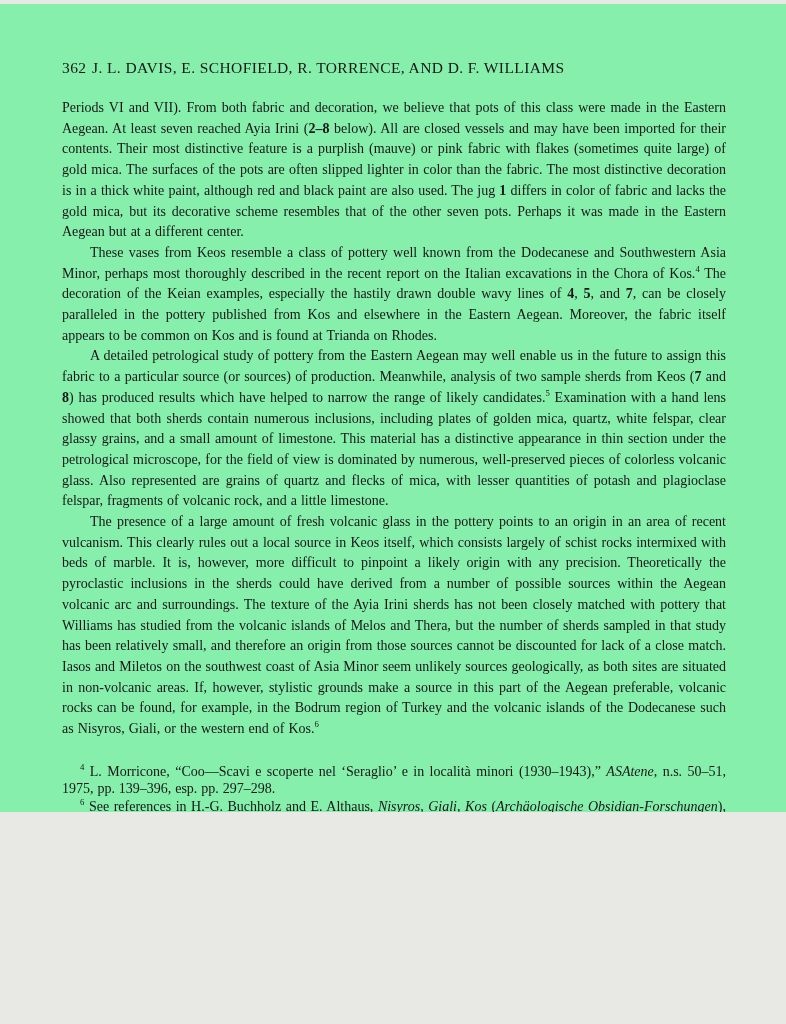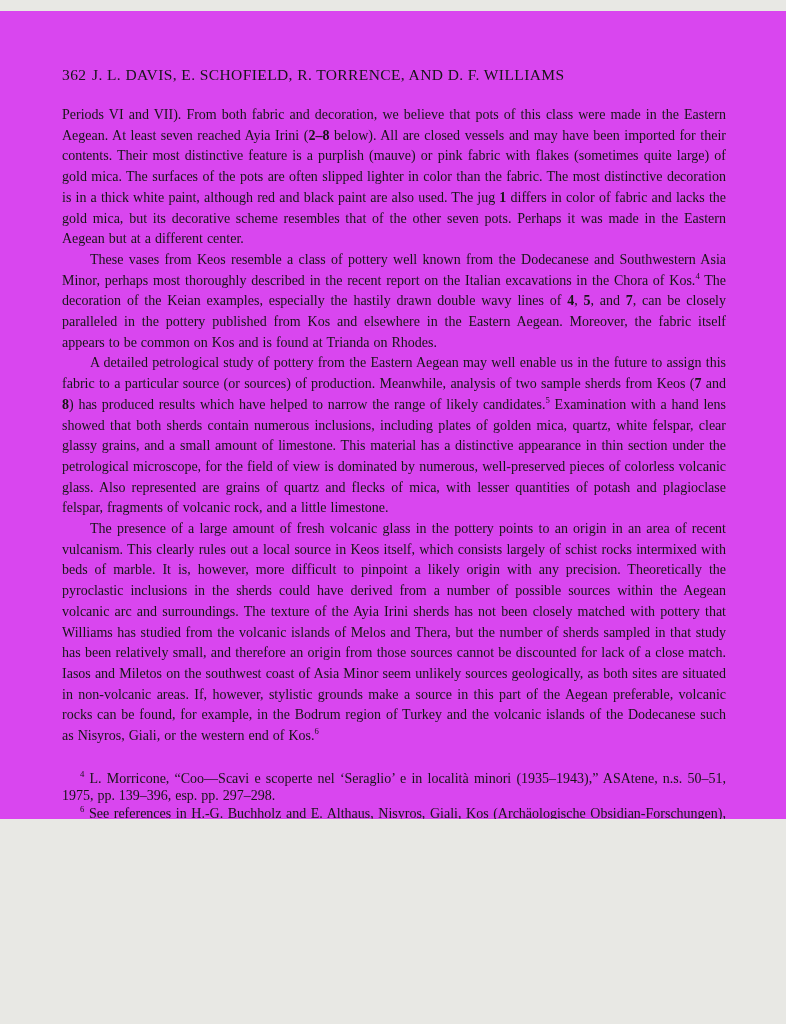--- a/index.html
+++ b/index.html
@@ -1,22 +1,22 @@
 <!DOCTYPE html>
 <html><head>
 <meta charset="utf-8">
 <style>
   html, body { margin: 0; padding: 0; }
   body { background: #e8e8e4; }
   .page {
     position: relative;
     width: 786px;
     height: 808px;
-    margin: 11px auto;
-    background: #d946ef;
+    margin: 4px auto;
+    background: #86efac;
     color: #161616;
     font-family: "Liberation Serif", "DejaVu Serif", serif;
     box-sizing: border-box;
     overflow: hidden;
   }
   .text-block {
     position: absolute;
     left: 62px;
     top: 55px;
     width: 664px;
@@ -49,21 +49,21 @@
   .footnotes { margin-top: 23px; }
   .footnotes p.footnote {
     margin: 0;
     font-size: 14px;
     line-height: 17.6px;
     text-align: justify;
     text-indent: 18px;
     word-spacing: 0.4px;
   }
   .b { font-weight: bold; }
-  .i { }
+  .i { font-style: italic; }
   sup {
     font-size: 0.62em;
     line-height: 0;
     vertical-align: super;
   }
 </style>
 </head>
 <body>
 
 <div class="page">
@@ -72,17 +72,17 @@
       <span class="page-number">362</span>
       <div class="running-head">J. L. DAVIS, E. SCHOFIELD, R. TORRENCE, AND D. F. WILLIAMS</div>
     </div>
     <div class="body-text">
         <p class="body-par no-indent"><span>Periods VI and VII). From both fabric and decoration, we believe that pots of this class were made in the Eastern Aegean. At least seven reached Ayia Irini (</span><span class="b">2–8</span><span> below). All are closed vessels and may have been imported for their contents. Their most distinctive feature is a purplish (mauve) or pink fabric with flakes (sometimes quite large) of gold mica. The surfaces of the pots are often slipped lighter in color than the fabric. The most distinctive decoration is in a thick white paint, although red and black paint are also used. The jug </span><span class="b">1</span><span> differs in color of fabric and lacks the gold mica, but its decorative scheme resembles that of the other seven pots. Perhaps it was made in the Eastern Aegean but at a different center.</span></p>
         <p class="body-par"><span>These vases from Keos resemble a class of pottery well known from the Dodecanese and Southwestern Asia Minor, perhaps most thoroughly described in the recent report on the Italian excavations in the Chora of Kos.</span><sup>4</sup><span> The decoration of the Keian examples, especially the hastily drawn double wavy lines of </span><span class="b">4</span><span>, </span><span class="b">5</span><span>, and </span><span class="b">7</span><span>, can be closely paralleled in the pottery published from Kos and elsewhere in the Eastern Aegean. Moreover, the fabric itself appears to be common on Kos and is found at Trianda on Rhodes.</span></p>
         <p class="body-par"><span>A detailed petrological study of pottery from the Eastern Aegean may well enable us in the future to assign this fabric to a particular source (or sources) of production. Meanwhile, analysis of two sample sherds from Keos (</span><span class="b">7</span><span> and </span><span class="b">8</span><span>) has produced results which have helped to narrow the range of likely candidates.</span><sup>5</sup><span> Examination with a hand lens showed that both sherds contain numerous inclusions, including plates of golden mica, quartz, white felspar, clear glassy grains, and a small amount of limestone. This material has a distinctive appearance in thin section under the petrological microscope, for the field of view is dominated by numerous, well-preserved pieces of colorless volcanic glass. Also represented are grains of quartz and flecks of mica, with lesser quantities of potash and plagioclase felspar, fragments of volcanic rock, and a little limestone.</span></p>
         <p class="body-par"><span>The presence of a large amount of fresh volcanic glass in the pottery points to an origin in an area of recent vulcanism. This clearly rules out a local source in Keos itself, which consists largely of schist rocks intermixed with beds of marble. It is, however, more difficult to pinpoint a likely origin with any precision. Theoretically the pyroclastic inclusions in the sherds could have derived from a number of possible sources within the Aegean volcanic arc and surroundings. The texture of the Ayia Irini sherds has not been closely matched with pottery that Williams has studied from the volcanic islands of Melos and Thera, but the number of sherds sampled in that study has been relatively small, and therefore an origin from those sources cannot be discounted for lack of a close match. Iasos and Miletos on the southwest coast of Asia Minor seem unlikely sources geologically, as both sites are situated in non-volcanic areas. If, however, stylistic grounds make a source in this part of the Aegean preferable, volcanic rocks can be found, for example, in the Bodrum region of Turkey and the volcanic islands of the Dodecanese such as Nisyros, Giali, or the western end of Kos.</span><sup>6</sup></p>
       </div>
     <div class="footnotes">
-        <p class="footnote"><sup>4</sup><span> L. Morricone, “Coo—Scavi e scoperte nel ‘Seraglio’ e in località minori (1935–1943),” </span><span class="i">ASAtene</span><span>, n.s. 50–51, 1975, pp. 139–396, esp. pp. 297–298.</span></p>
+        <p class="footnote"><sup>4</sup><span> L. Morricone, “Coo—Scavi e scoperte nel ‘Seraglio’ e in località minori (1930–1943),” </span><span class="i">ASAtene</span><span>, n.s. 50–51, 1975, pp. 139–396, esp. pp. 297–298.</span></p>
         <p class="footnote"><sup>6</sup><span> See references in H.-G. Buchholz and E. Althaus, </span><span class="i">Nisyros</span><span>, </span><span class="i">Giali</span><span>, </span><span class="i">Kos</span><span> (</span><span class="i">Archäologische Obsidian-Forschungen</span><span>), Mainz 1982.</span></p>
       </div>
   </div>
 </div>
 
 </body></html>

